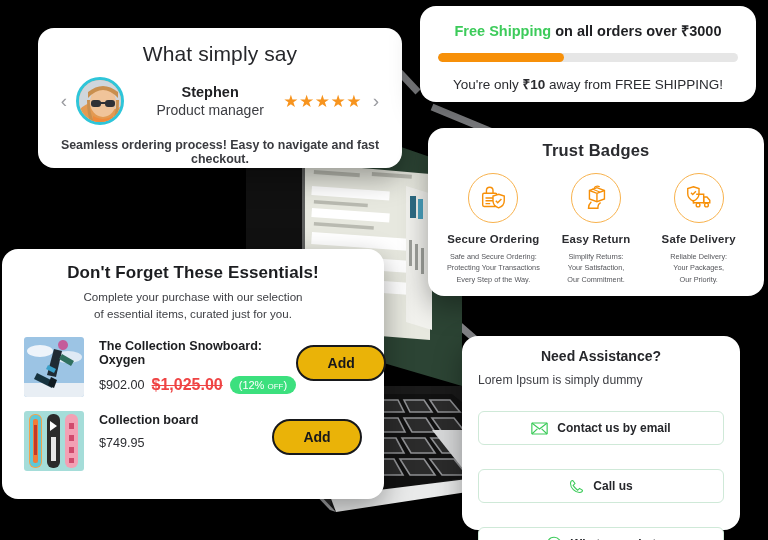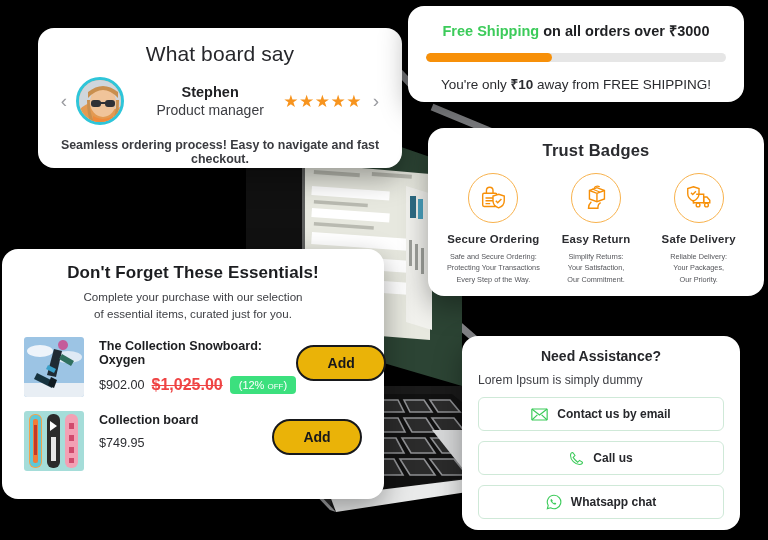--- a/index.html
+++ b/index.html
@@ -28,21 +28,21 @@
   .arrow { color: #9a9ba0; font-size: 19px; width: 16px; text-align: center; flex: 0 0 16px; cursor: pointer; user-select: none; }
   .avatar-wrap { flex: 0 0 auto; margin-left: 4px; }
   .avatar { width: 48px; height: 48px; border-radius: 50%; border: 3px solid #2ec5d9; overflow: hidden; position: relative; background: #d8a97c; }
   .who { margin-left: 13px; flex: 1 1 auto; text-align: center; }
   .who-name { font-size: 14.5px; font-weight: bold; color: #1f2023; line-height: 1.25; }
   .who-role { font-size: 14px; color: #3c3d42; line-height: 1.3; }
   .stars { color: #f7941e; font-size: 17px; letter-spacing: .5px; margin-right: 6px; }
   .t-quote { text-align: center; font-size: 12.4px; color: #3a3b40; margin-top: 13px; font-weight: bold; }
 
   
-  #shipping-card { left: 408px; top: 6px; width: 336px; height: 96px; padding: 14px 18px; }
+  #shipping-card { left: 420px; top: 6px; width: 336px; height: 96px; padding: 14px 18px; }
   .ship-head { text-align: center; font-size: 14.5px; font-weight: bold; color: #1f2023; }
   .ship-head .hl { color: #3ccb5a; }
   .bar-track { margin: 13px 0 0; height: 9px; border-radius: 6px; background: #e6e6e6; overflow: hidden; }
   .bar-fill { height: 100%; border-radius: 6px; background: #f79009; }
   .ship-sub { text-align: center; font-size: 13.5px; color: #2b2c30; margin-top: 13px; }
   .ship-sub b { font-weight: bold; }
 
   
   #trust-card { left: 428px; top: 128px; width: 336px; height: 168px; padding: 13px 14px 0; }
   .tb-title { text-align: center; font-size: 16.5px; font-weight: bold; color: #2a2b2f; letter-spacing: .2px; }
@@ -56,29 +56,29 @@
   #essentials-card { left: 2px; top: 249px; width: 382px; height: 250px; padding: 14px 22px 0; }
   .es-title { text-align: center; font-size: 17px; font-weight: bold; color: #1c1d20; letter-spacing: .1px; }
   .es-sub { text-align: center; font-size: 11.6px; color: #3f4045; margin-top: 6px; line-height: 1.45; }
   .prod { display: flex; align-items: flex-start; margin-top: 14px; }
   .thumb { width: 60px; height: 60px; border-radius: 3px; overflow: hidden; flex: 0 0 60px; }
   .prod-mid { flex: 1 1 auto; margin-left: 15px; padding-top: 2px; }
   .prod-name { font-size: 12.6px; font-weight: bold; color: #1c1d20; }
   .price-row { display: flex; align-items: center; margin-top: 9px; gap: 7px; }
   .price-now { font-size: 12.6px; color: #2c2d31; }
   .price-old { font-size: 16px; color: #ef4444; text-decoration: line-through; font-weight: bold; }
-  .badge-off { background: #3ce07e; color: #fff; border-radius: 4px; font-size: 11px; padding: 3px 9px; white-space: nowrap; }
+  .badge-off { background: #3ce07e; color: #fff; border-radius: 9px; font-size: 11px; padding: 3px 9px; white-space: nowrap; }
   .badge-off .sm { font-size: 8px; }
   .add-btn { flex: 0 0 auto; width: 90px; height: 36px; border: 2.3px solid #17181b; border-radius: 22px; background: #eab308; color: #17181b; font-size: 14px; font-weight: bold; display: flex; align-items: center; justify-content: center; cursor: pointer; margin-top: 8px; font-family: "Liberation Sans", sans-serif; }
 
   
   #assist-card { left: 462px; top: 336px; width: 278px; height: 194px; padding: 12px 16px 0; }
   .as-title { text-align: center; font-size: 14px; font-weight: bold; color: #26272b; }
   .as-sub { text-align: left; font-size: 12.2px; color: #3d3e43; margin-top: 9px; }
-  .as-btn { height: 34px; margin-top: 10px; border: 1px solid #cfe9d8; border-radius: 6px; display: flex; align-items: center; justify-content: center; gap: 9px; font-size: 12px; font-weight: bold; color: #26272b; background: #fff; cursor: pointer; }
+  .as-btn { height: 34px; margin-top: 24px; border: 1px solid #cfe9d8; border-radius: 6px; display: flex; align-items: center; justify-content: center; gap: 9px; font-size: 12px; font-weight: bold; color: #26272b; background: #fff; cursor: pointer; }
   .as-btn .ic { display: flex; align-items: center; }
 </style>
 </head>
 <body>
 
 <div id="stage">
 
   <svg class="bg-art" viewBox="0 0 768 540" width="768" height="540">
 
     <g stroke="#8c8d90" stroke-width="7" fill="none" opacity=".95">
@@ -143,21 +143,21 @@
         <path d="M430 459 L454 459 L467 475 L442 475 Z"></path>
       </g>
 
       <path d="M432 430 L492 430 L540 468 L470 478 Z" fill="#d8d9da"></path>
       <path d="M330 496 L540 470 L560 478 L336 512 Z" fill="#e9eaea"></path>
       <path d="M292 470 L330 510 L336 512 L298 472 Z" fill="#9a9b9d"></path>
     </g>
   </svg>
 
   <div class="card" id="testimonial-card">
-    <div class="t-title">What board say</div>
+    <div class="t-title">What simply say</div>
     <div class="t-row">
       <div class="arrow">‹</div>
       <div class="avatar-wrap">
         <div class="avatar">
           <svg viewBox="0 0 48 48" width="48" height="48">
             <rect width="48" height="48" fill="#cfd6dc"></rect>
             <path d="M0 30 Q12 18 24 26 T48 22 L48 48 L0 48 Z" fill="#e39a52"></path>
             <ellipse cx="24" cy="22" rx="13" ry="15" fill="#f0c49a"></ellipse>
             <path d="M9 18 Q24 2 39 18 L39 12 Q24 0 9 12 Z" fill="#c98f4e"></path>
             <path d="M8 20 Q8 40 14 46 L18 46 Q10 36 11 20 Z" fill="#c98f4e"></path>

